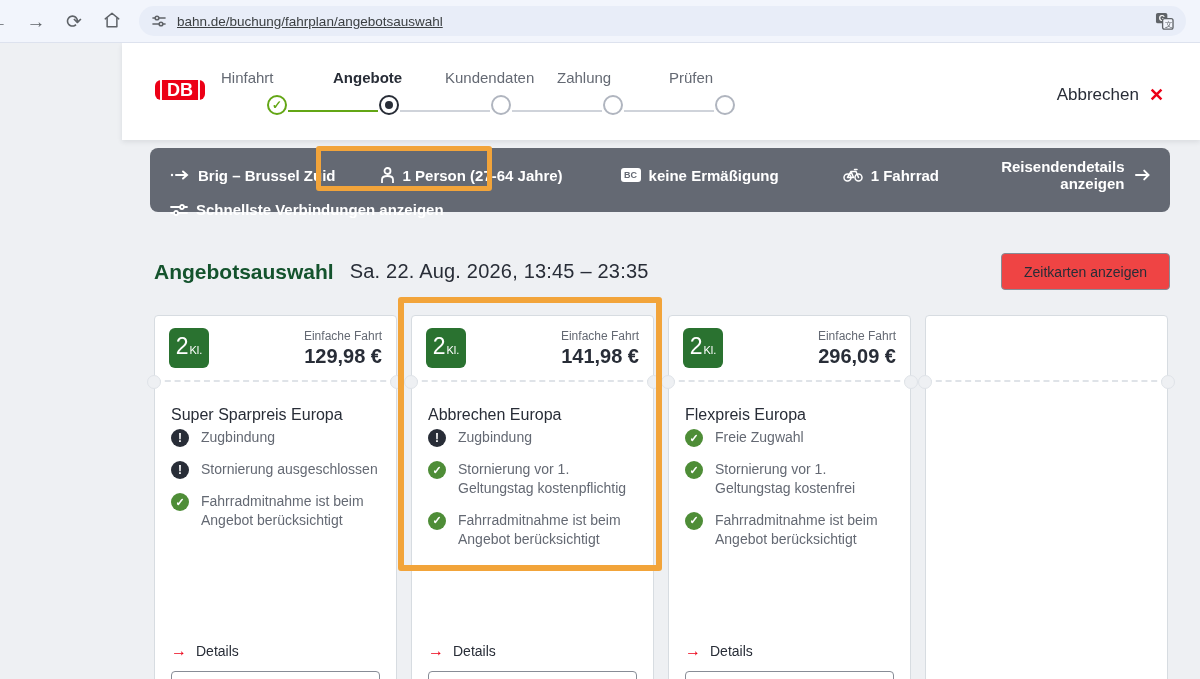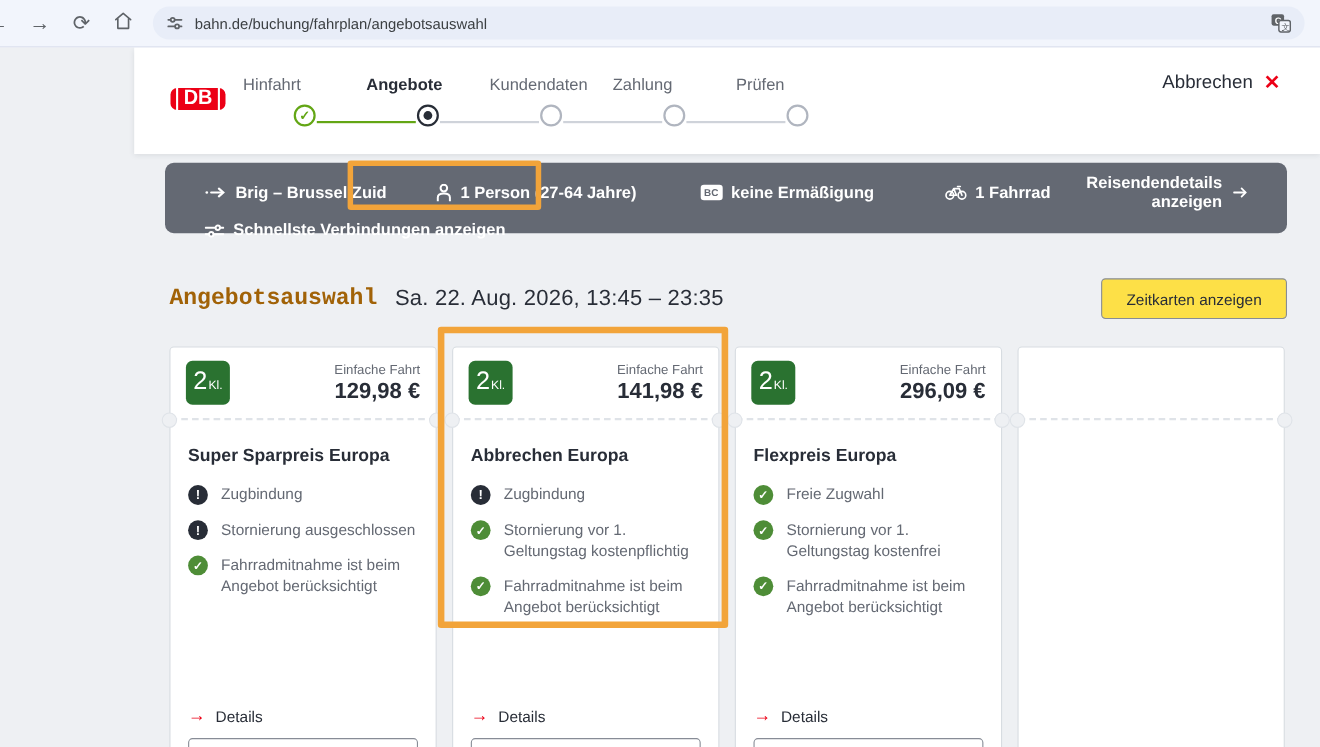--- a/index.html
+++ b/index.html
@@ -17,21 +17,21 @@
     background:#f2f5fc; border-bottom:1px solid #dde2ee;
     display:flex; align-items:center; gap:16px; padding:0 14px 0 0; z-index:20;
   }
   .nav-ic{ color:#5f6368; font-size:19px; line-height:1; cursor:pointer; flex:none;
     width:22px; text-align:center; }
   .nav-ic.back{ margin-left:-13px; }
   .omnibox{
     flex:1; height:30px; background:#e8edf8; border-radius:16px;
     display:flex; align-items:center; gap:10px; padding:0 12px; min-width:0;
   }
-  .omnibox .url{ flex:1; font-size:13.5px; color:#3c4043; white-space:nowrap; overflow:hidden; }
+  .omnibox .url{ flex:1; font-size:13.5px; color:#3c4043; white-space:nowrap; overflow:hidden;text-decoration:underline; }
   .tune-icon,.translate-icon{ flex:none; display:flex; }
 
   
   .app-header{
     position:absolute; top:43px; left:122px; width:1078px; height:97px;
     background:#ffffff; box-shadow:0 2px 5px rgba(40,45,55,.10); z-index:2;
   }
   .db-logo{
     position:absolute; left:33px; top:37px; width:50px; height:20px;
     background:#ec0016; border-radius:6px; display:flex; align-items:center; justify-content:center;
@@ -53,30 +53,30 @@
   }
   .step--done .step-circle{ border-color:#63a615; color:#63a615; font-weight:bold; }
   .step--active .step-circle{ border-color:#282d37; }
   .step--active .step-circle::before{ content:""; width:8px; height:8px; border-radius:50%; background:#282d37; }
   .step:not(:last-child)::after{
     content:""; position:absolute; top:41px; left:calc(50% + 11px);
     width:calc(100% - 22px); height:2px; background:#cfd3da;
   }
   .step--done:not(:last-child)::after{ background:#63a615; }
   .cancel-btn{
-    position:absolute; right:36px; top:22px; display:flex; align-items:center; gap:10px;
+    position:absolute; right:36px; top:42px; display:flex; align-items:center; gap:10px;
     cursor:pointer; background:none; border:none; font-family:inherit;
   }
   .cancel-btn .lbl{ font-size:17px; color:#282d37; }
   .cancel-btn .x{ color:#ec0016; font-size:18px; font-weight:bold; line-height:1; }
 
   
   .trip-bar{
     position:absolute; top:148px; left:150px; width:1020px; height:64px;
-    background:#646973; border-radius:8px; color:#fff; z-index:3; padding:10px 36px 8px;
+    background:#646973; border-radius:8px; color:#fff; z-index:3; padding:10px 20px 8px;
   }
   .trip-row1{ display:flex; align-items:center; }
   .trip-item{ display:flex; align-items:center; gap:8px; font-size:15px; font-weight:600;
     cursor:pointer; white-space:nowrap; }
   .trip-item svg{ flex:none; }
   .ti-route{ margin-right:44px; }
   .ti-pass{ margin-right:58px; }
   .ti-disc{ margin-right:64px; }
   .trip-details-link{ margin-left:auto; display:flex; align-items:center; gap:10px;
     font-size:15px; font-weight:600; cursor:pointer;text-align:right; }
@@ -85,24 +85,24 @@
     font-size:9px; font-weight:bold; display:flex; align-items:center; justify-content:center; flex:none; }
 
   
   .hl-frame{ position:absolute; border:5px solid #f2a43a; border-radius:3px; z-index:6; pointer-events:none; }
   .hl-person{ left:316px; top:146px; width:176px; height:45px; }
   .hl-offer{ left:398px; top:297px; width:264px; height:274px; border-width:6px; }
 
   
   .title-row{ position:absolute; top:253px; left:154px; width:1016px;
     display:flex; align-items:center; }
-  .page-title{ font-size:21px; font-weight:bold; color:#a16207;font-family:Liberation Mono, monospace; }
+  .page-title{ font-size:21px; font-weight:bold; color:#14532d; }
   .page-date{ font-size:20px; color:#282d37; margin-left:16px; letter-spacing:.2px; }
   .zeitkarten-btn{
-    margin-left:auto; height:37px; padding:0 22px; background:#fde047;
+    margin-left:auto; height:37px; padding:0 22px; background:#ef4444;
     border:1px solid #878c96; border-radius:4px; font-size:14px; color:#282d37;
     font-family:inherit; cursor:pointer;text-align:right;
   }
 
   .offers{ position:absolute; top:315px; left:154px; width:1016px;
     display:flex; gap:14px; }
   .offer-card{
     width:243px; flex:none; background:#fff; border:1px solid #d7dce1; border-radius:4px;
     height:430px; position:relative;
   }
@@ -117,21 +117,21 @@
   .price-block{ text-align:right; }
   .trip-type{ font-size:12px; color:#646973; }
   .price{ font-size:20px; font-weight:bold; color:#282d37; margin-top:2px; }
   .tdivider{ position:relative; border-top:2px dashed #dfe3e8; height:0; }
   .tdivider::before,.tdivider::after{
     content:""; position:absolute; top:-7px; width:12px; height:12px; border-radius:50%;
     background:#eef0f3; border:1px solid #dfe3e8;
   }
   .tdivider::before{ left:-8px; } .tdivider::after{ right:-8px; }
   .offer-body{ padding:24px 16px 0; }
-  .offer-name{ font-size:16px; font-weight:bold; color:#282d37; margin-bottom:16px; }
+  .offer-name{ font-size:16px; font-weight:normal; color:#282d37; margin-bottom:4px; }
   .feat{ display:flex; gap:12px; margin-bottom:13px; align-items:flex-start; }
   .feat-icon{ width:18px; height:18px; border-radius:50%; color:#fff; flex:none;
     display:flex; align-items:center; justify-content:center; margin-top:1px;
     font-size:12px; font-weight:bold; }
   .feat-icon[data-icon="exclamation-icon"]{ background:#282d37; }
   .feat-icon[data-icon="exclamation-icon"]::before{ content:"!"; }
   .feat-icon[data-icon="check-icon"]{ background:#4e8d37; }
   .feat-icon[data-icon="check-icon"]::before{ content:"✓"; font-size:11px; }
   .feat-text{ font-size:14px; color:#646973; line-height:1.35; }
   .details-link{ position:absolute; left:16px; top:326px; display:flex; align-items:center;

